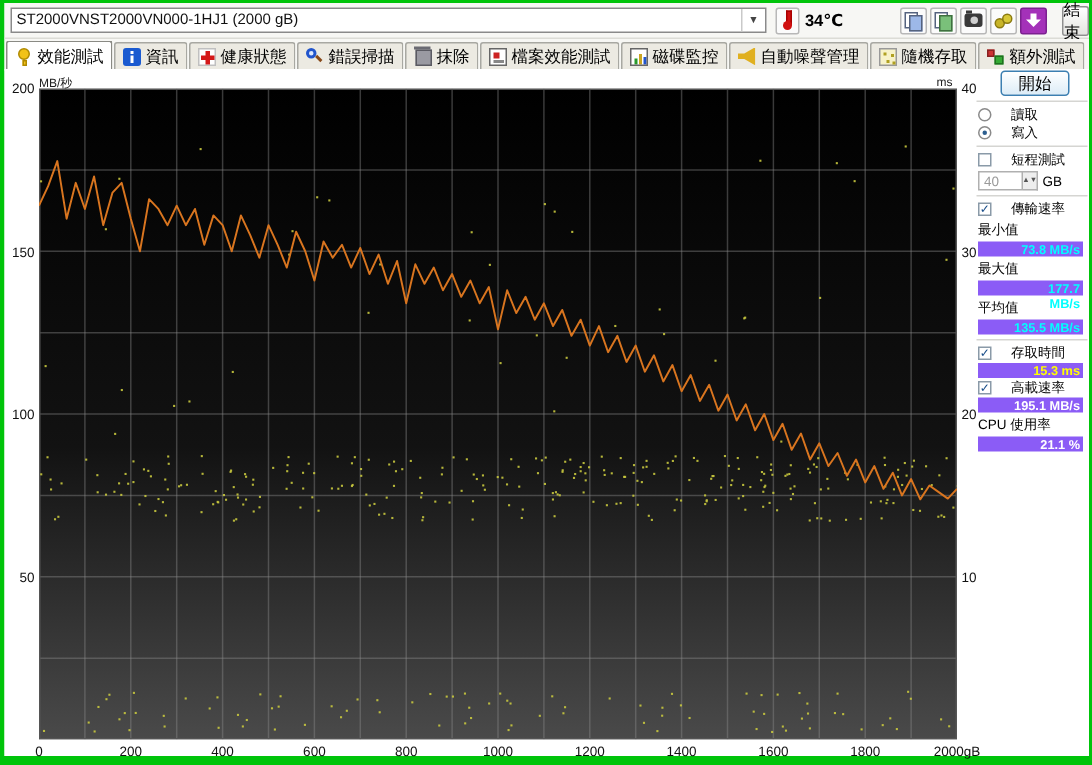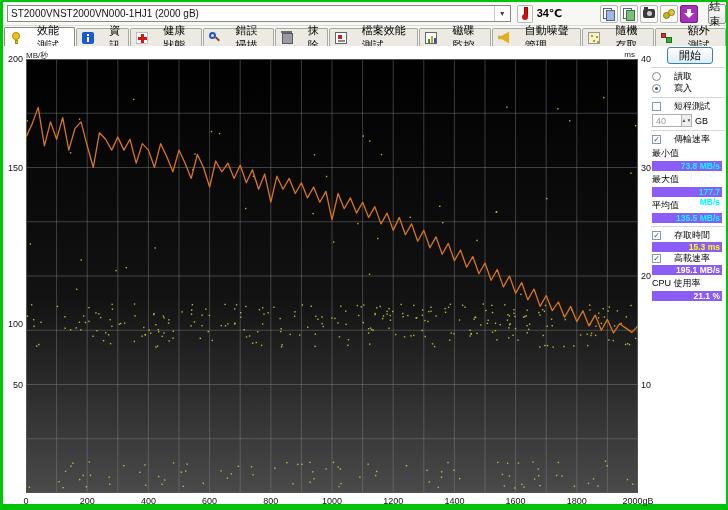--- a/index.html
+++ b/index.html
@@ -34,21 +34,21 @@
   .i-keys{position:relative;width:12px;height:12px;}
   .i-keys::before{content:"";position:absolute;left:0;top:4px;width:7px;height:7px;border-radius:50%;background:#c8b428;border:1px solid #8a7a10;box-sizing:border-box;}
   .i-keys::after{content:"";position:absolute;left:5px;top:1px;width:7px;height:7px;border-radius:50%;background:#d8c838;border:1px solid #8a7a10;box-sizing:border-box;}
   .dl-btn{background:#a431b9;border-color:#7c2090;}
   .i-down{position:relative;width:10px;height:12px;}
   .i-down::before{content:"";position:absolute;left:3px;top:1px;width:4px;height:5px;background:#fff;}
   .i-down::after{content:"";position:absolute;left:0;top:5px;border-left:5px solid transparent;border-right:5px solid transparent;border-top:5px solid #fff;}
 
   
   .tabrow{position:absolute;left:0;top:24px;width:723px;height:20px;display:flex;align-items:flex-end;background:#f7f7f4;border-bottom:1px solid #c6c6c0;}
-  .tab{display:flex;align-items:center;gap:15px;height:18px;padding:0 5px;border:1px solid #a8a8a2;border-bottom:none;border-radius:2px 2px 0 0;background:#eceae2;font-size:11px;color:#000;margin-left:1px;box-sizing:border-box;}
+  .tab{display:flex;align-items:center;gap:3px;height:18px;padding:0 5px;border:1px solid #a8a8a2;border-bottom:none;border-radius:2px 2px 0 0;background:#eceae2;font-size:11px;color:#000;margin-left:1px;box-sizing:border-box;}
   .tab.active{background:#ffffff;height:20px;margin-bottom:-1px;border-color:#8a8a84;}
   .ticon{display:inline-block;width:12px;height:12px;position:relative;flex:none;}
 
   
   .i-bench::before{content:"";position:absolute;left:2px;top:0;width:8px;height:8px;border-radius:50%;background:#f2c218;border:1px solid #b08a00;box-sizing:border-box;}
   .i-bench::after{content:"";position:absolute;left:5px;top:8px;width:3px;height:4px;background:#f2c218;border:1px solid #b08a00;box-sizing:border-box;}
   .i-info{background:#1a5ad0;border-radius:2px;}
   .i-info::before{content:"";position:absolute;left:5px;top:2px;width:2px;height:2px;background:#fff;}
   .i-info::after{content:"";position:absolute;left:5px;top:5px;width:2px;height:5px;background:#fff;}
   .i-health{background:#fff;border:1px solid #c0c0c0;box-sizing:border-box;}
@@ -608,21 +608,21 @@
         <rect x="226.7630048710853" y="116.6094636896625" width="1.4" height="1.4" fill="#c8c83e" fill-opacity="0.9"></rect>
         <rect x="54.526142246089876" y="200.31272403248585" width="1.4" height="1.4" fill="#c8c83e" fill-opacity="0.9"></rect>
         <rect x="416.01698081195354" y="163.0269677525386" width="1.4" height="1.4" fill="#c8c83e" fill-opacity="0.9"></rect>
         <rect x="343.1015642071143" y="81.3756401725579" width="1.4" height="1.4" fill="#c8c83e" fill-opacity="0.9"></rect>
         <polyline points="0.0,78.1 6.1,65.1 12.2,48.4 18.4,86.8 24.5,62.9 30.6,80.3 36.7,58.6 42.8,91.1 49.0,69.4 55.1,62.9 61.2,86.8 67.3,108.5 73.4,73.8 79.6,80.3 85.7,91.1 91.8,78.1 97.9,91.1 104.0,80.3 110.2,104.2 116.3,84.6 122.4,91.1 128.5,108.5 134.6,84.6 140.8,97.7 146.9,112.8 153.0,91.1 159.1,104.2 165.2,119.4 171.4,95.5 177.5,108.5 183.6,128.0 189.7,102.0 195.8,112.8 202.0,104.2 208.1,119.4 214.2,106.3 220.3,123.7 226.4,110.7 232.6,130.2 238.7,115.0 244.8,143.2 250.9,117.2 257.0,130.2 263.2,119.4 269.3,134.5 275.4,123.7 281.5,138.9 287.6,128.0 293.8,143.2 299.9,132.4 306.0,160.6 312.1,134.5 318.2,149.7 324.4,138.9 330.5,154.1 336.6,143.2 342.7,158.4 348.8,147.6 355.0,164.9 361.1,154.1 367.2,171.4 373.3,158.4 379.4,175.8 385.6,164.9 391.7,182.3 397.8,171.4 403.9,188.8 410.0,177.9 416.2,195.3 422.3,184.4 428.4,201.8 434.5,191.0 440.6,208.3 446.8,197.5 452.9,214.8 459.0,204.0 465.1,221.3 471.2,210.5 477.4,227.9 483.5,217.0 489.6,234.4 495.7,223.5 501.8,240.9 508.0,230.0 514.1,247.4 520.2,236.5 526.3,251.7 532.4,243.0 538.6,258.2 544.7,247.4 550.8,262.6 556.9,251.7 563.0,266.9 569.2,256.1 575.3,271.3 581.4,260.4 587.5,273.9 593.6,264.7 599.8,269.1 605.9,273.4 612.0,266.9" fill="none" stroke="#d9751f" stroke-width="1.3" stroke-linejoin="round"></polyline>
       </svg>
 
     <div id="yl">
         <span class="ytick" style="left: 0px; top: 8px;">200</span>
         <span class="ytick" style="left: 0px; top: 116.5px;">150</span>
-        <span class="ytick" style="left: 0px; top: 225px; margin-top: 48px;">100</span>
+        <span class="ytick" style="left: 0px; top: 225px;">100</span>
         <span class="ytick" style="left: 0px; top: 333.5px;">50</span>
       </div>
     <div id="yr">
         <span class="ytick-r" style="left: 638px; top: 8px;">40</span>
         <span class="ytick-r" style="left: 638px; top: 116.5px;">30</span>
         <span class="ytick-r" style="left: 638px; top: 225px;">20</span>
         <span class="ytick-r" style="left: 638px; top: 333.5px;">10</span>
       </div>
     <div id="xl">
         <span class="xtick" style="left: 1px; top: 450px;">0</span>

